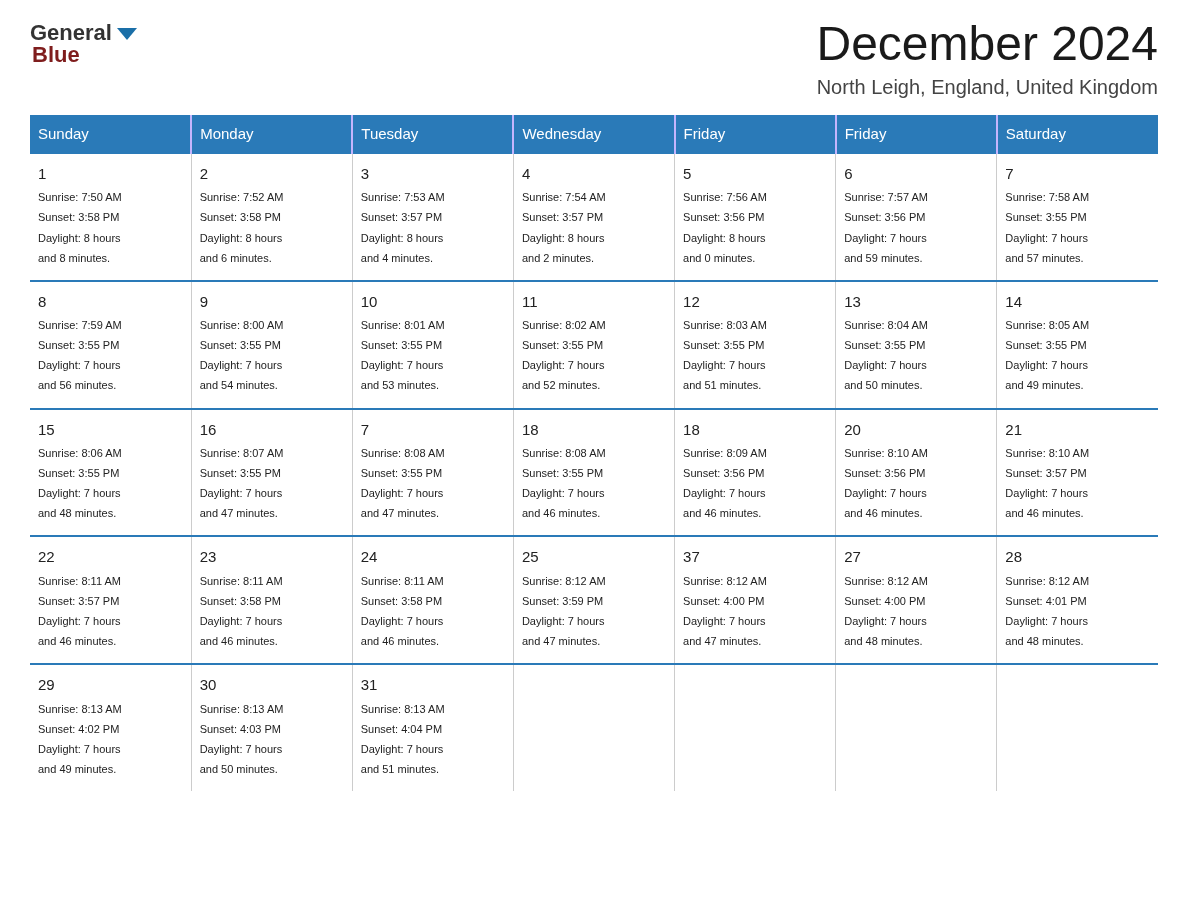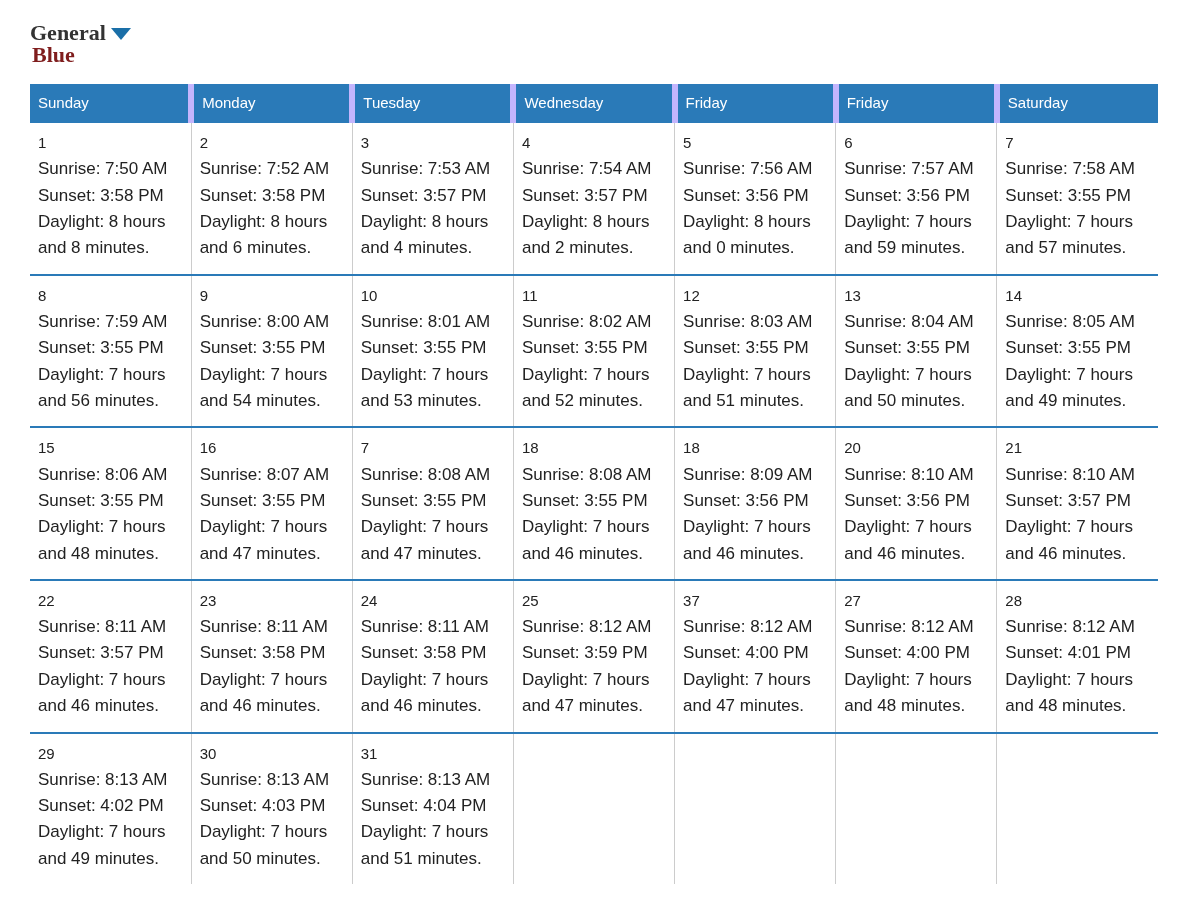--- a/index.html
+++ b/index.html
@@ -14,21 +14,20 @@
     .header {
       display: flex;
       justify-content: space-between;
       align-items: flex-start;
       margin-bottom: 16px;
     }
     .logo {
       display: flex;
       flex-direction: column;
       align-items: flex-start;
-      font-family: Liberation Serif, serif;
     }
     .logo-text {
       font-size: 22px;
       font-weight: bold;
       color: #1a1a1a;
       display: flex;
       align-items: center;
       gap: 2px;
     }
     .logo-general { color: #333; }
@@ -70,21 +69,21 @@
     }
     thead tr {
       background-color: #2a7ab8;
       color: #fff;
     }
     thead th {
       padding: 10px 8px;
       text-align: left;
       font-size: 15px;
       font-weight: normal;
-      border-right: 6px solid #c4b5fd;
+      border-right: 2px solid #c4b5fd;
     }
     thead th:last-child { border-right: none; }
     tbody tr {
       border-top: 2px solid #2a7ab8;
       vertical-align: top;
     }
     tbody td {
       padding: 8px 8px 12px 8px;
       font-size: 13px;
       line-height: 1.55;
@@ -92,34 +91,38 @@
       min-height: 100px;
     }
     tbody td:last-child { border-right: none; }
     .day-num {
       font-size: 15px;
       font-weight: normal;
       display: block;
       margin-bottom: 2px;
     }
     .day-info {
-      font-size: 17px;
+      font-size: 11px;
       color: #222;
     }
   </style>
 </head>
 <body>
 
 <div class="header">
   <div class="logo">
     <div class="logo-text">
       <span class="logo-general">General</span>
       <span class="logo-arrow"></span>
     </div>
     <div class="logo-blue">Blue</div>
+  </div>
+  <div class="title-block">
+    <div class="month-title">December 2024</div>
+    <div class="location">North Leigh, England, United Kingdom</div>
   </div>
 </div>
 
 <table>
   <thead>
     <tr>
     <th>Sunday</th>
         <th>Monday</th>
         <th>Tuesday</th>
         <th>Wednesday</th>

